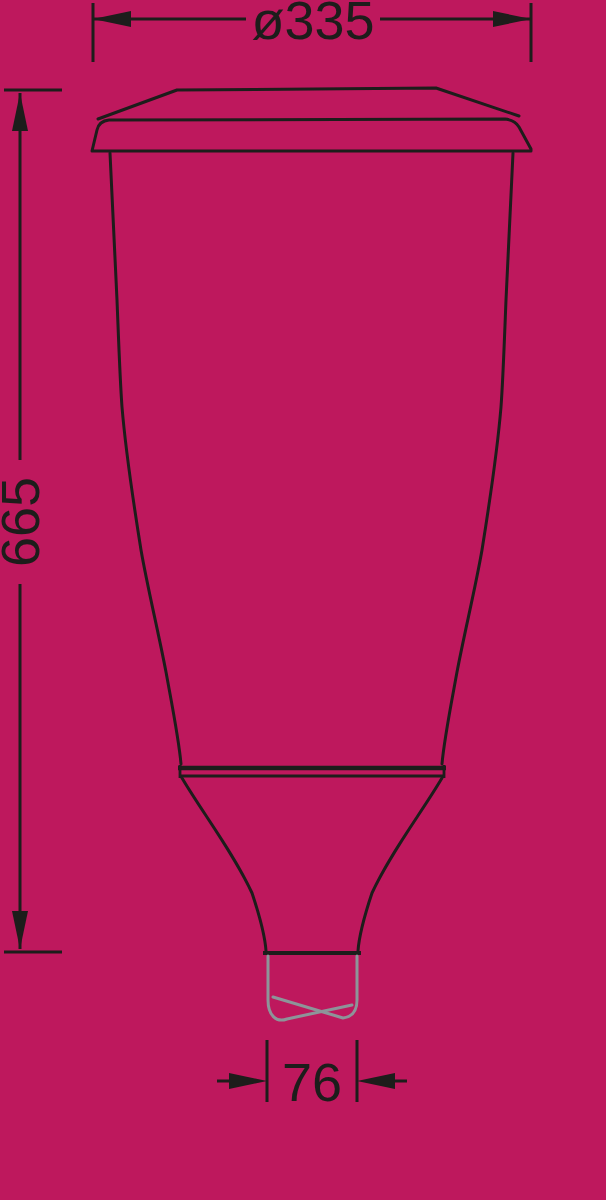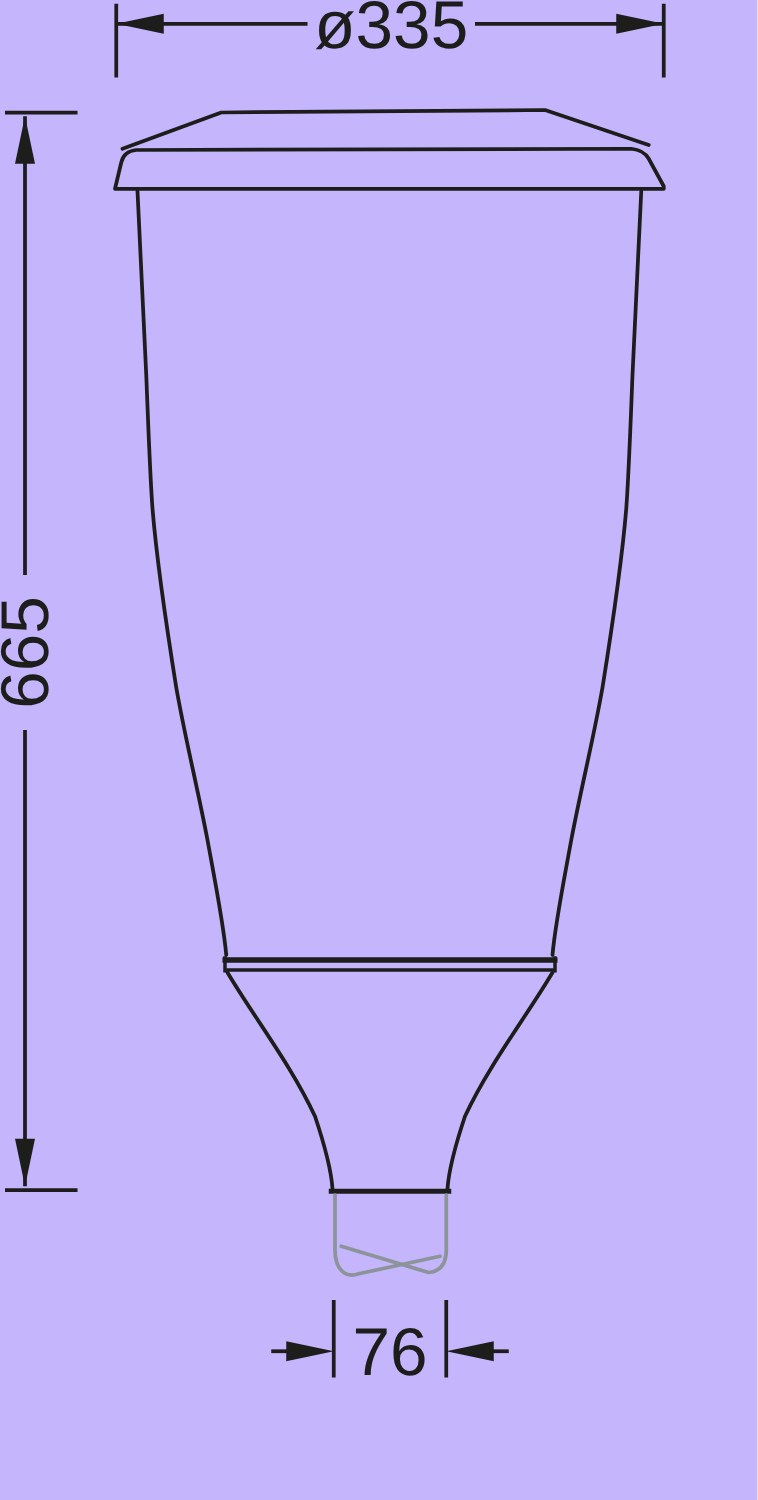--- a/index.html
+++ b/index.html
@@ -8,21 +8,21 @@
     background: #ffffff;
     width: 606px;
     height: 1200px;
     overflow: hidden;
     font-family: "Liberation Sans", sans-serif;
   }
   #stage {
     position: relative;
     width: 606px;
     height: 1200px;
-    background: #c4b5fd;
+    background: #be185d;
   }
   svg { display: block; }
   svg path, svg line { fill: none; }
   .dimline  { stroke-width: 3; }
   .tick     { stroke-width: 3; }
   .outline  { stroke-width: 3; stroke-linecap: round; stroke-linejoin: round; }
   .band-thick { stroke-width: 4.5; }
   .band-thin  { stroke-width: 2.8; }
   .opening    { stroke-width: 4; }
   .pole-line  { stroke-width: 3; stroke-linecap: round; stroke-linejoin: round; }

